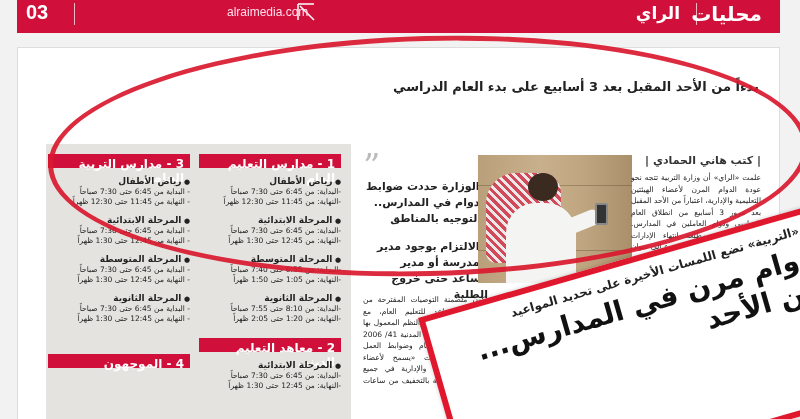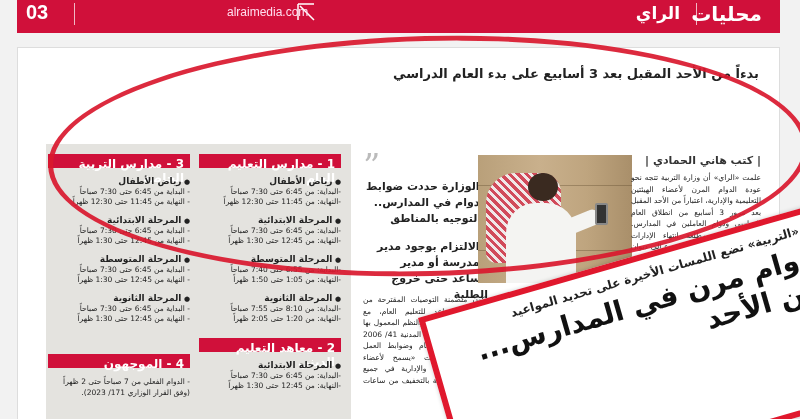--- a/index.html
+++ b/index.html
@@ -17,21 +17,21 @@
     .masthead .arrow-icon { position: absolute; left: 278px; top: 1px; width: 22px; height: 22px; }
     .masthead .date { position: absolute; left: 70px; top: 6px; font-size: 11px; font-weight: bold; }
     .masthead .vsep2 { position: absolute; left: 57px; top: 3px; width: 1px; height: 22px; background: rgba(255,255,255,0.7); }
     .masthead .page-num { position: absolute; left: 9px; top: 1px; font-size: 20px; font-weight: bold; direction: ltr; font-family: "Liberation Sans", sans-serif; }
 
     .page {
       position: absolute; left: 17px; top: 47px; width: 763px; height: 380px;
       background: #fff; border: 1px solid #ddd; direction: rtl;
     }
 
-    .kicker { position: absolute; right: 20px; top: 18px; font-size: 13px; font-weight: bold; color: #222; }
+    .kicker { position: absolute; right: 20px; top: 31px; font-size: 13px; font-weight: bold; color: #222; }
     .headline { position: absolute; right: 18px; top: 36px; font-size: 30px; font-weight: bold; color: #111; letter-spacing: -0.5px; }
 
     .panel {
       position: absolute; left: 28px; top: 96px; width: 305px; height: 290px;
       background: #e4e3df;
     }
     .col { position: absolute; top: 10px; width: 142px; }
     .col.right { right: 10px; }
     .col.left { right: 161px; }
     .box-title {
@@ -146,21 +146,20 @@
         <div class="st-name">المرحلة المتوسطة</div>
         <div>- البداية من 6:45 حتى 7:30 صباحاً</div>
         <div>- النهاية من 12:45 حتى 1:30 ظهراً</div>
       </div>
       <div class="stage">
         <div class="st-name">المرحلة الثانوية</div>
         <div>- البداية من 6:45 حتى 7:30 صباحاً</div>
         <div>- النهاية من 12:45 حتى 1:30 ظهراً</div>
       </div>
       <div class="box-title" style="margin-top:30px">4 - الموجهون</div>
-      <div class="note">- الدوام الفعلي من 7 صباحاً حتى 2 ظهراً (وفق القرار الوزاري 171/ 2023).</div>
     </div>
   </div>
 
   <div class="quote-col">
     <div class="quote-mark">”</div>
     <div class="pull">- الوزارة حددت ضوابط الدوام في المدارس.. والتوجيه بالمناطق</div>
     <div class="pull">- الالتزام بوجود مدير المدرسة أو مدير مساعد حتى خروج الطلبة</div>
   </div>
 
   <div class="photo">

